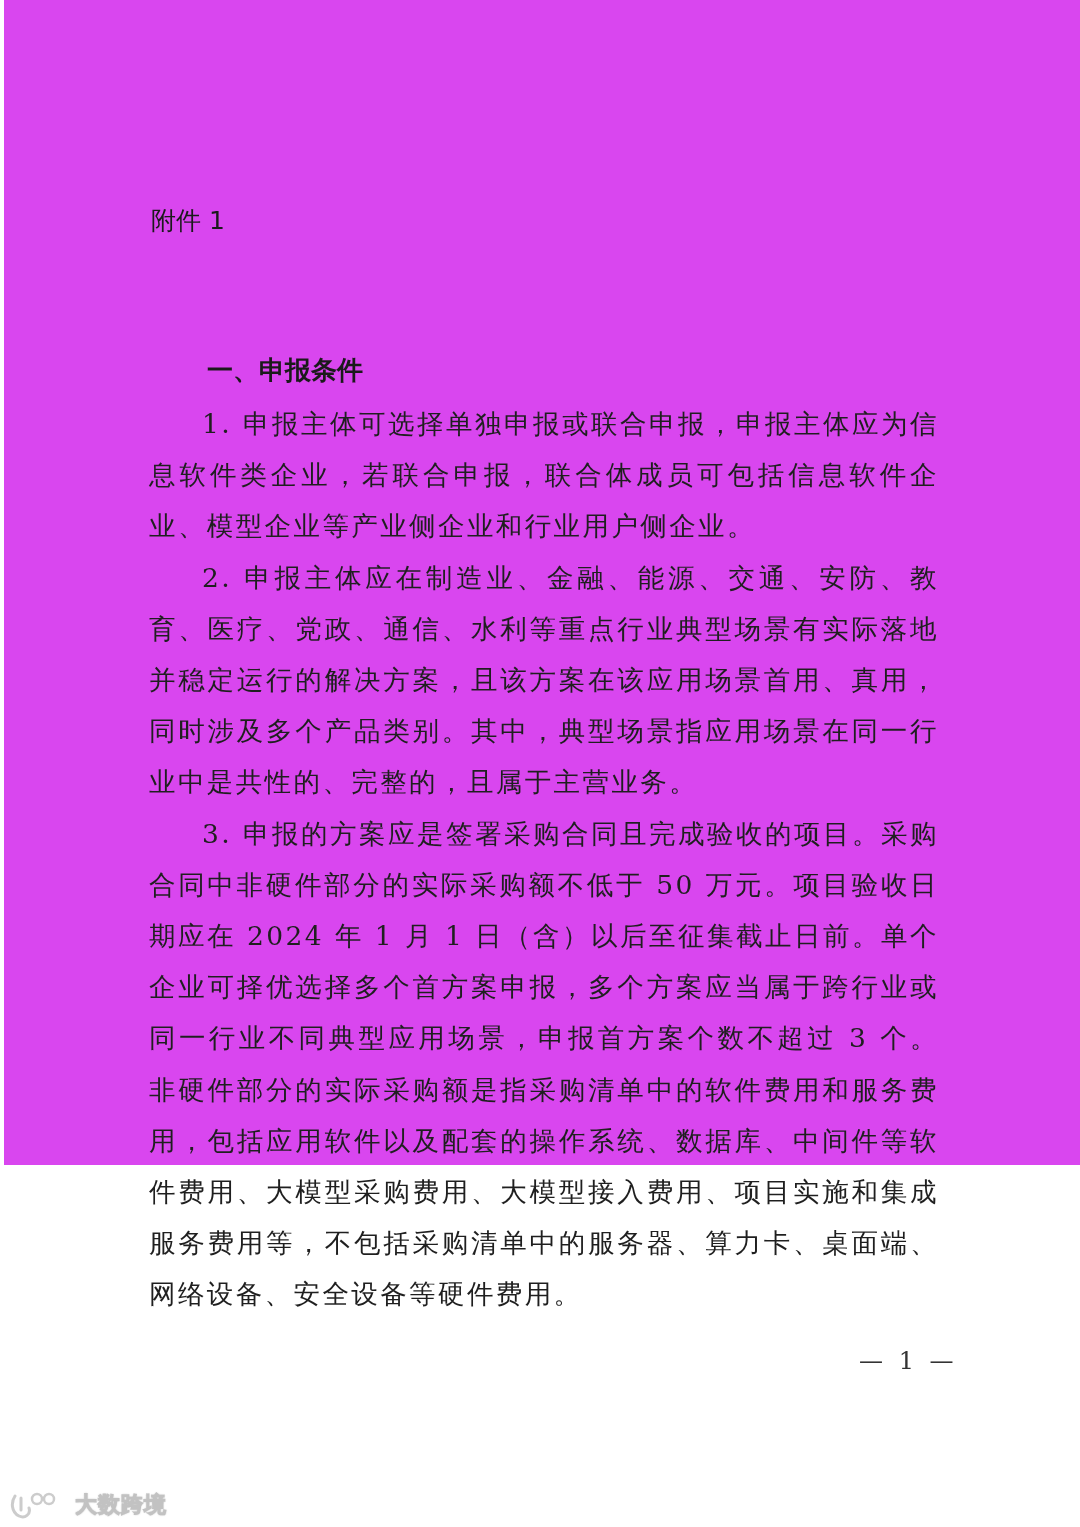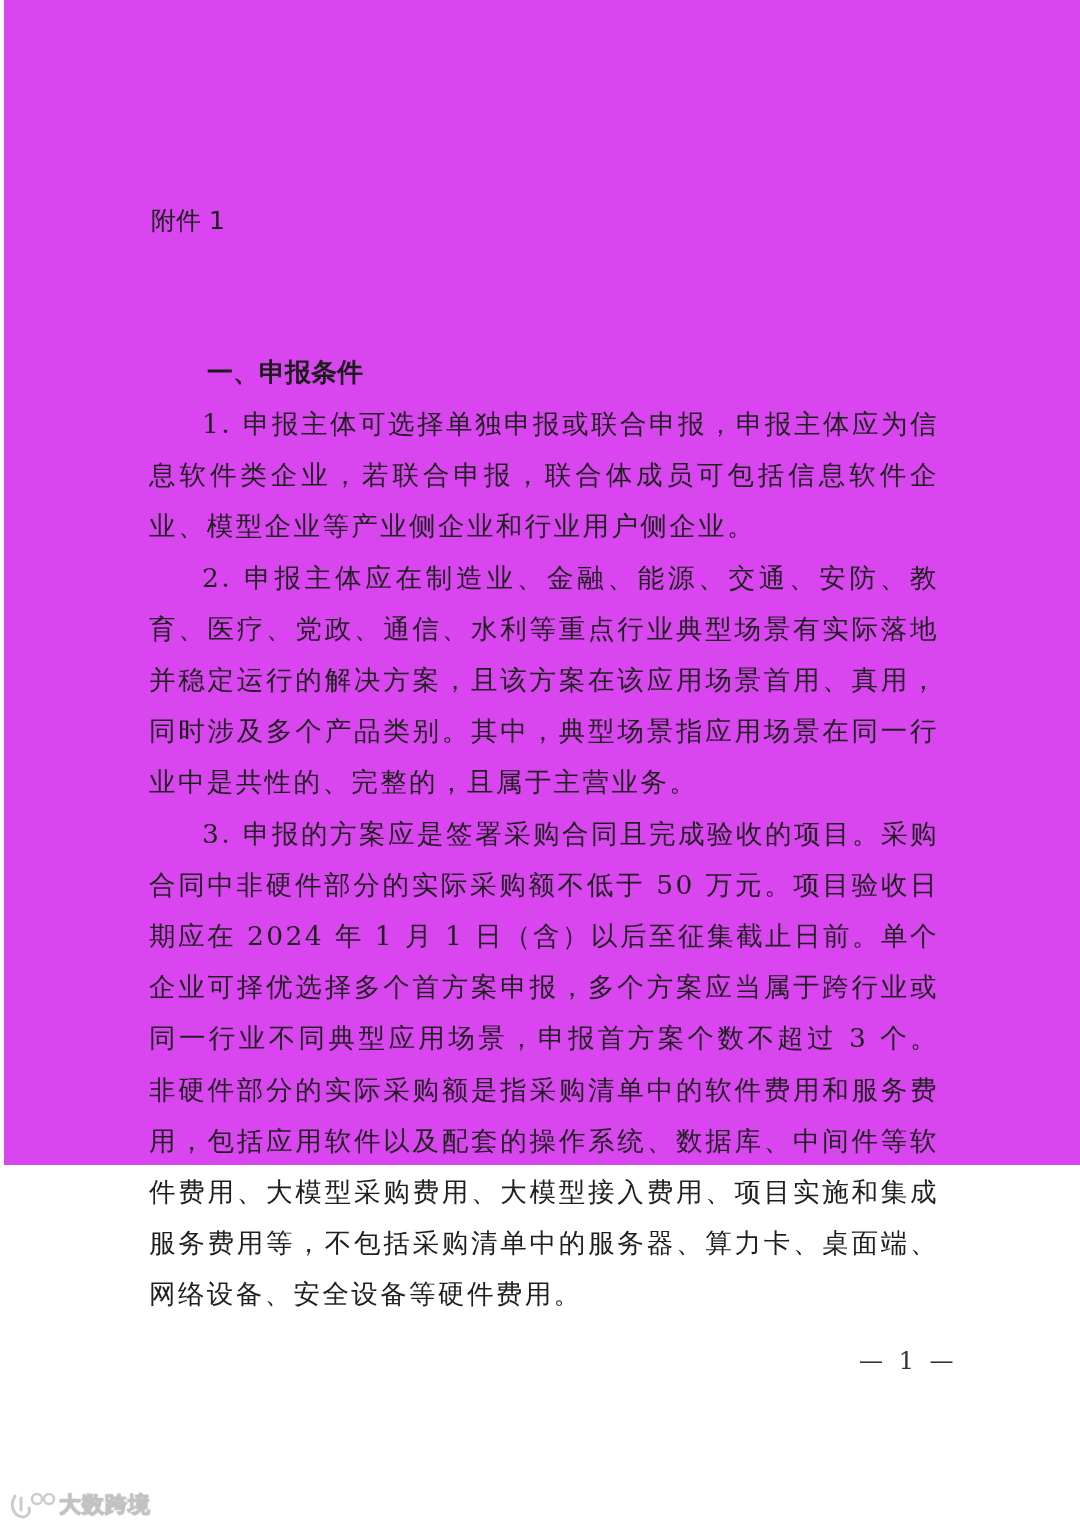--- a/index.html
+++ b/index.html
@@ -41,21 +41,21 @@
       font-size: 33px;
       line-height: 50px;
       letter-spacing: 0.5px;
       color: #111111;
       padding-left: 0;
     }
     .section-heading {
       position: absolute;
       left: 203px;
       top: 352px;
-      font-family: Liberation Sans, sans-serif;
+      font-family: Liberation Mono, monospace;
       font-weight: bold;
       font-size: 26px;
       line-height: 40px;
       color: #1a1a1a;
     }
     .body-text {
       position: absolute;
       left: 145px;
       width: 790px;
       top: 398px;
@@ -79,21 +79,21 @@
       line-height: 32px;
       color: #333333;
       letter-spacing: 4px;
     }
     .watermark {
       position: absolute;
       left: 5px;
       top: 1490px;
       display: flex;
       align-items: flex-end;
-      gap: 0;
+      gap: 16px;
       opacity: 0.85;
     }
     .watermark-logo {
       width: 50px;
       height: 30px;
     }
     .watermark-text {
       font-family: "DejaVu Sans", sans-serif;
       font-size: 22px;
       font-weight: bold;

